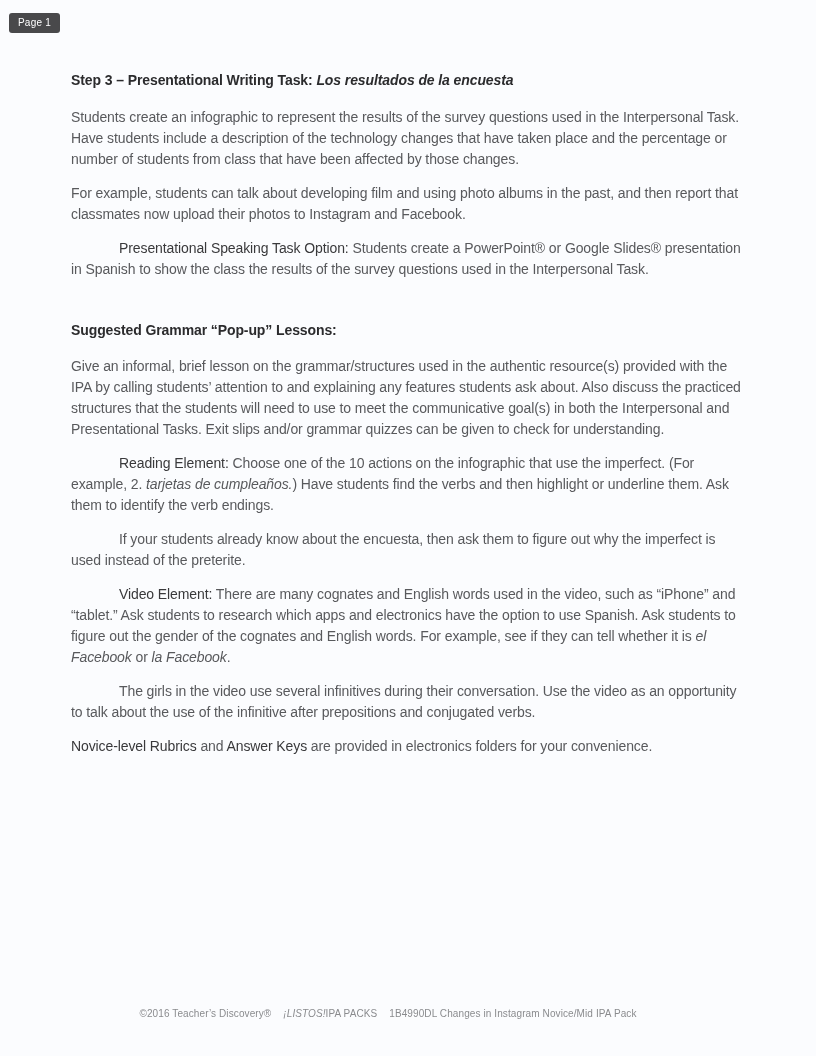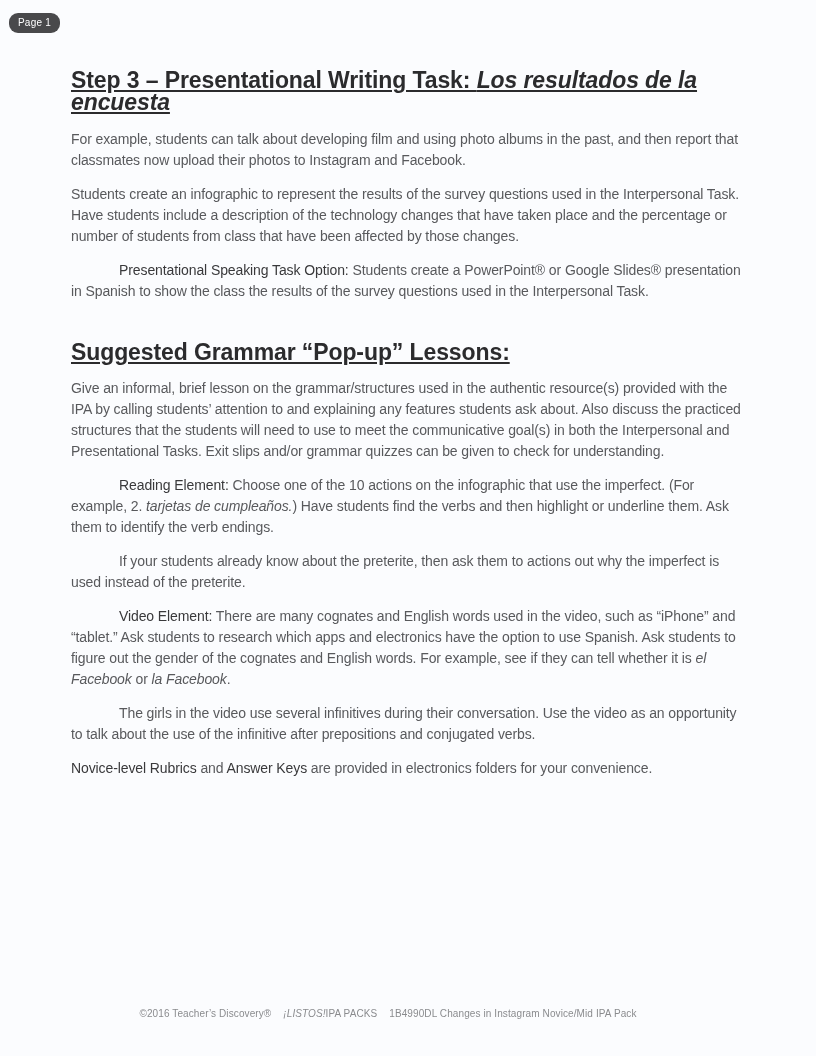--- a/index.html
+++ b/index.html
@@ -16,40 +16,39 @@
     overflow: hidden;
   }
   .page-badge {
     position: absolute;
     left: 9px; top: 13px;
     background: rgba(58,58,60,0.92);
     color: #ffffff;
     font-size: 10px;
     line-height: 1;
     padding: 5px 9px;
-    border-radius: 9px;
+    border-radius: 3px;
     letter-spacing: 0.2px;
   }
   .content {
     position: absolute;
     left: 71px; top: 69px;
     width: 676px;
     color: #58595c;
     font-size: 14px;
     line-height: 21px;
     letter-spacing: -0.1px;
   }
   h1.doc-heading, h2.doc-heading {
-    font-size: 23px;
+    font-size: 14px;
     line-height: 22px;
     font-weight: bold;
     color: #2b2b2d;
     margin: 0 0 16px 0;
     letter-spacing: -0.1px;
-    text-decoration: underline;
   }
   h2.doc-heading { margin-top: 39px; margin-bottom: 15px; }
   .heading-italic { font-style: italic; }
   p { margin: 0 0 13px 0; }
   p.indent-para { text-indent: 48px; }
   p.option-para { margin-top: 7px; }
   .b { font-weight: normal; color: #39393b; }
   .i { font-style: italic; }
   .footer {
     position: absolute;
@@ -72,33 +71,33 @@
 <div class="page">
 
   <div class="page-badge">
     <span>Page 1</span>
   </div>
 
   <div class="content">
 
     <h1 class="doc-heading"><span>Step 3 – Presentational Writing Task: </span><span class="heading-italic">Los resultados de la encuesta</span></h1>
 
+    <p>Students create an infographic to represent the results of the survey questions used in the Interpersonal Task. Have students include a description of the technology changes that have taken place and the percentage or number of students from class that have been affected by those changes.</p>
+
     <p>For example, students can talk about developing film and using photo albums in the past, and then report that classmates now upload their photos to Instagram and Facebook.</p>
-
-    <p>Students create an infographic to represent the results of the survey questions used in the Interpersonal Task. Have students include a description of the technology changes that have taken place and the percentage or number of students from class that have been affected by those changes.</p>
 
     <p class="indent-para option-para"><span class="b">Presentational Speaking Task Option:</span><span> Students create a PowerPoint® or Google Slides® presentation in Spanish to show the class the results of the survey questions used in the Interpersonal Task.</span></p>
 
     <h2 class="doc-heading">Suggested Grammar “Pop-up” Lessons:</h2>
 
     <p>Give an informal, brief lesson on the grammar/structures used in the authentic resource(s) provided with the IPA by calling students’ attention to and explaining any features students ask about. Also discuss the practiced structures that the students will need to use to meet the communicative goal(s) in both the Interpersonal and Presentational Tasks. Exit slips and/or grammar quizzes can be given to check for understanding.</p>
 
     <p class="indent-para"><span class="b">Reading Element:</span><span> Choose one of the 10 actions on the infographic that use the imperfect. (For example, 2. </span><span class="i">tarjetas de cumpleaños.</span><span>) Have students find the verbs and then highlight or underline them. Ask them to identify the verb endings.</span></p>
 
-    <p class="indent-para">If your students already know about the preterite, then ask them to actions out why the imperfect is used instead of the preterite.</p>
+    <p class="indent-para">If your students already know about the encuesta, then ask them to figure out why the imperfect is used instead of the preterite.</p>
 
 
     <p class="indent-para"><span class="b">Video Element:</span><span> There are many cognates and English words used in the video, such as “iPhone” and “tablet.” Ask students to research which apps and electronics have the option to use Spanish. Ask students to figure out the gender of the cognates and English words. For example, see if they can tell whether it is </span><span class="i">el Facebook</span><span> or </span><span class="i">la Facebook</span><span>.</span></p>
 
     <p class="indent-para">The girls in the video use several infinitives during their conversation. Use the video as an opportunity to talk about the use of the infinitive after prepositions and conjugated verbs.</p>
 
     <p><span class="b">Novice-level Rubrics</span><span> and </span><span class="b">Answer Keys</span><span> are provided in electronics folders for your convenience.</span></p>
 
   </div>
 

